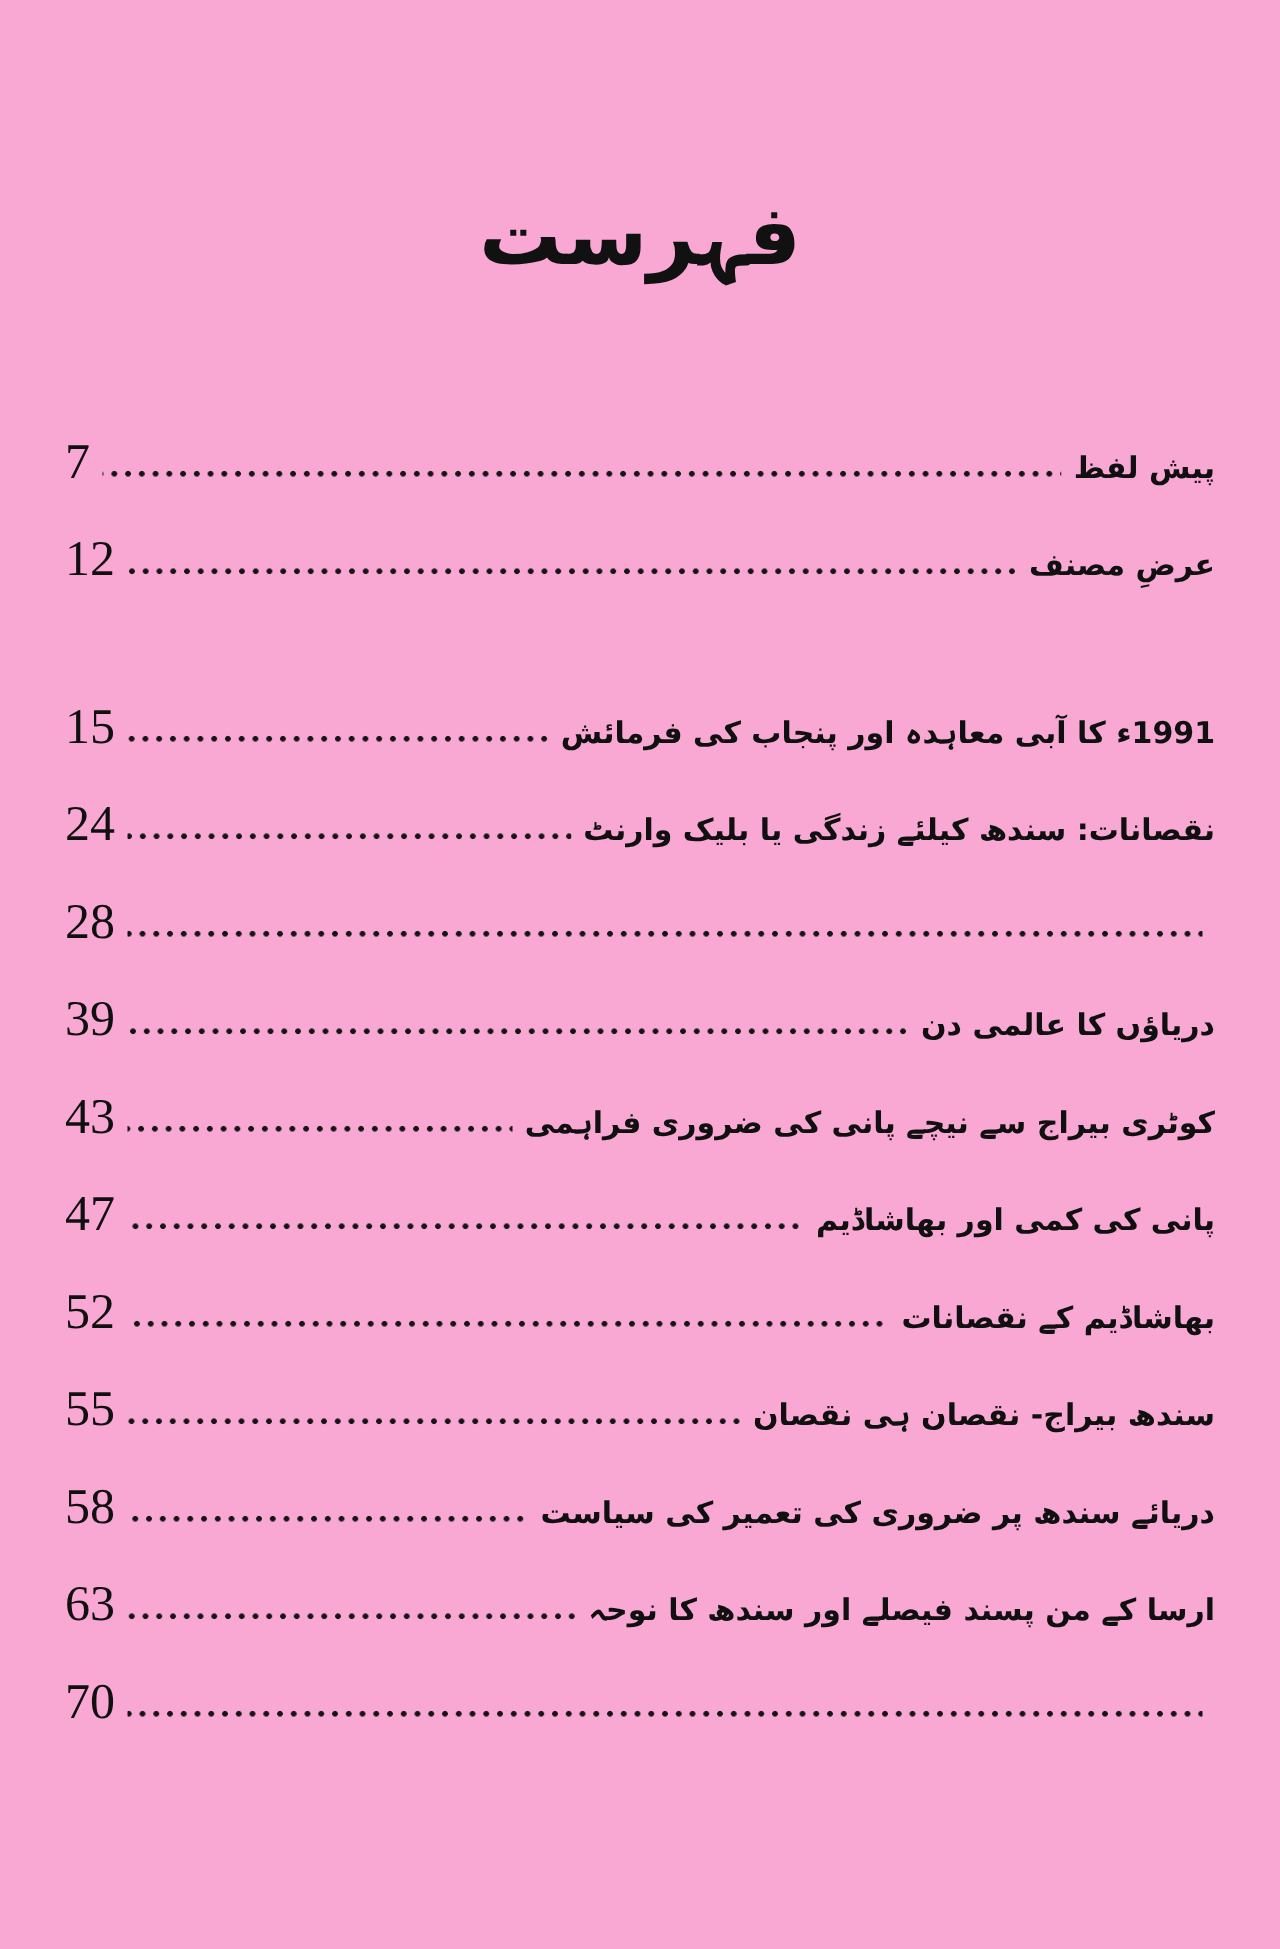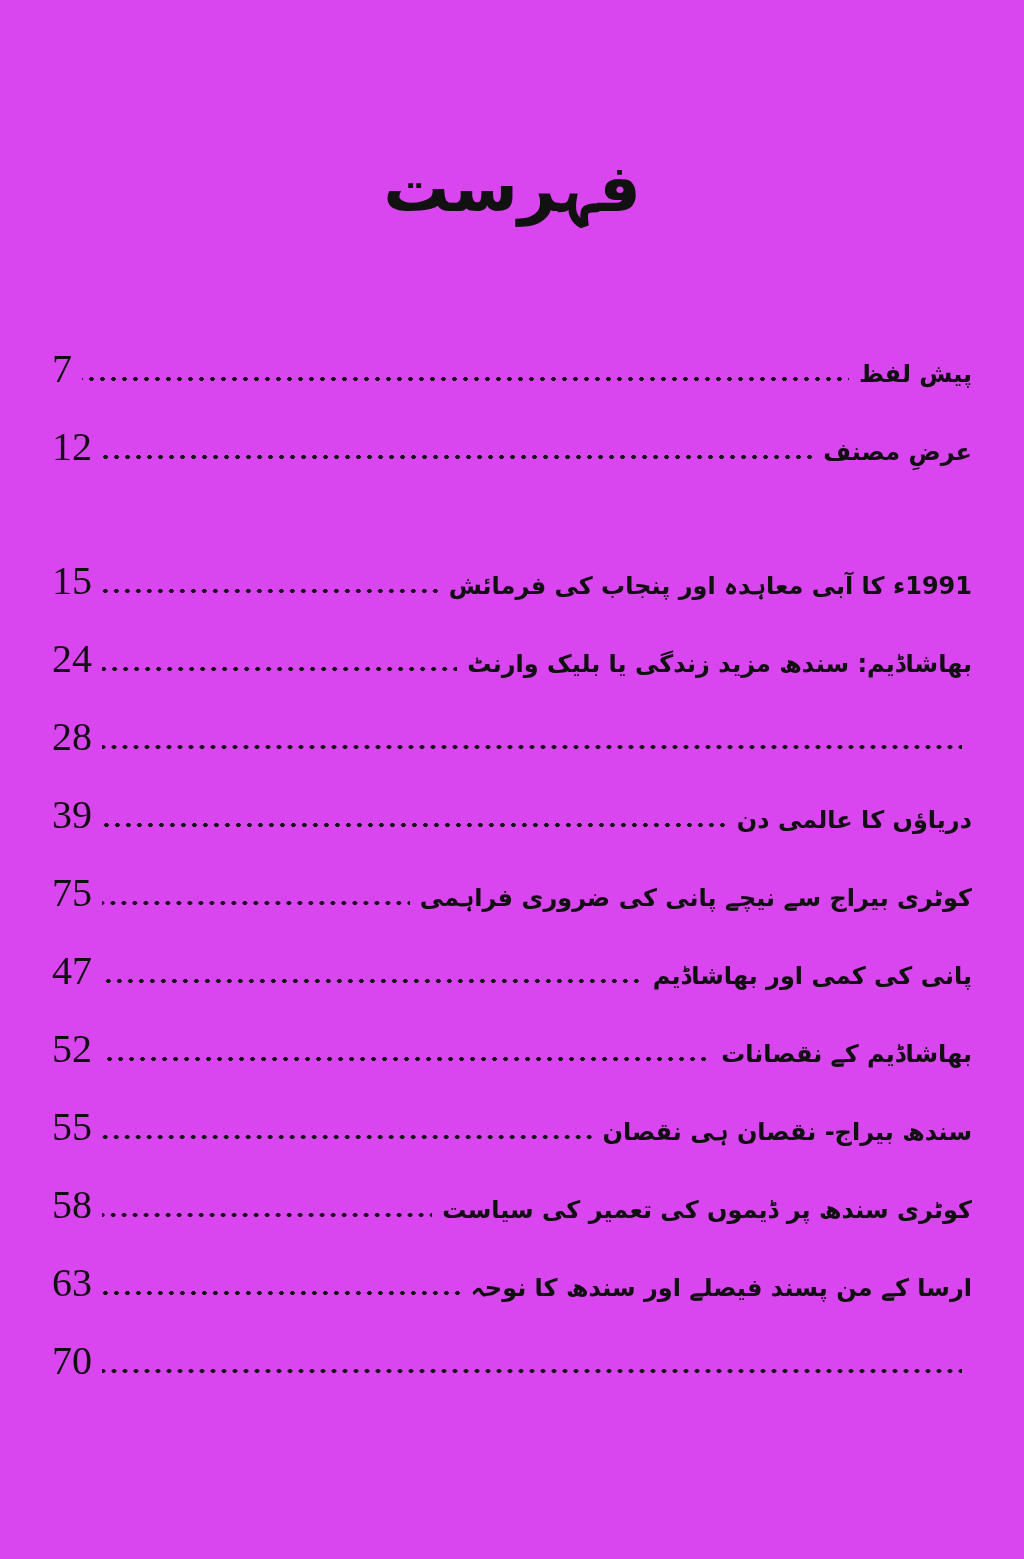--- a/index.html
+++ b/index.html
@@ -4,21 +4,21 @@
 <style>
   html, body {
     margin: 0;
     padding: 0;
     background: #e8e8e8;
   }
   .page {
     width: 1024px;
     height: 1559px;
     margin: 0 auto;
-    background: #d946ef;
+    background: #f9a8d4;
     color: #111111;
     overflow: hidden;
     position: relative;
     font-family: "Liberation Serif", serif;
   }
   .heading {
     margin-top: 148px;
     text-align: center;
     direction: rtl;
     font-family: "DejaVu Sans", sans-serif;
@@ -85,40 +85,40 @@
       <span class="toc-page">12</span>
     </div>
 
     <div class="toc-row section-gap">
       <span class="toc-title">1991ء کا آبی معاہدہ اور پنجاب کی فرمائش</span>
       <span class="toc-dots"></span>
       <span class="toc-page">15</span>
     </div>
 
     <div class="toc-row">
-      <span class="toc-title">بھاشاڈیم: سندھ مزید زندگی یا بلیک وارنٹ</span>
+      <span class="toc-title">نقصانات: سندھ کیلئے زندگی یا بلیک وارنٹ</span>
       <span class="toc-dots"></span>
       <span class="toc-page">24</span>
     </div>
 
     <div class="toc-row">
       <span class="toc-dots"></span>
       <span class="toc-page">28</span>
     </div>
 
     <div class="toc-row">
       <span class="toc-title">دریاؤں کا عالمی دن</span>
       <span class="toc-dots"></span>
       <span class="toc-page">39</span>
     </div>
 
     <div class="toc-row">
       <span class="toc-title">کوٹری بیراج سے نیچے پانی کی ضروری فراہمی</span>
       <span class="toc-dots"></span>
-      <span class="toc-page">75</span>
+      <span class="toc-page">43</span>
     </div>
 
     <div class="toc-row">
       <span class="toc-title">پانی کی کمی اور بھاشاڈیم</span>
       <span class="toc-dots"></span>
       <span class="toc-page">47</span>
     </div>
 
     <div class="toc-row">
       <span class="toc-title">بھاشاڈیم کے نقصانات</span>
@@ -126,21 +126,21 @@
       <span class="toc-page">52</span>
     </div>
 
     <div class="toc-row">
       <span class="toc-title">سندھ بیراج- نقصان ہی نقصان</span>
       <span class="toc-dots"></span>
       <span class="toc-page">55</span>
     </div>
 
     <div class="toc-row">
-      <span class="toc-title">کوٹری سندھ پر ڈیموں کی تعمیر کی سیاست</span>
+      <span class="toc-title">دریائے سندھ پر ضروری کی تعمیر کی سیاست</span>
       <span class="toc-dots"></span>
       <span class="toc-page">58</span>
     </div>
 
     <div class="toc-row">
       <span class="toc-title">ارسا کے من پسند فیصلے اور سندھ کا نوحہ</span>
       <span class="toc-dots"></span>
       <span class="toc-page">63</span>
     </div>
 

